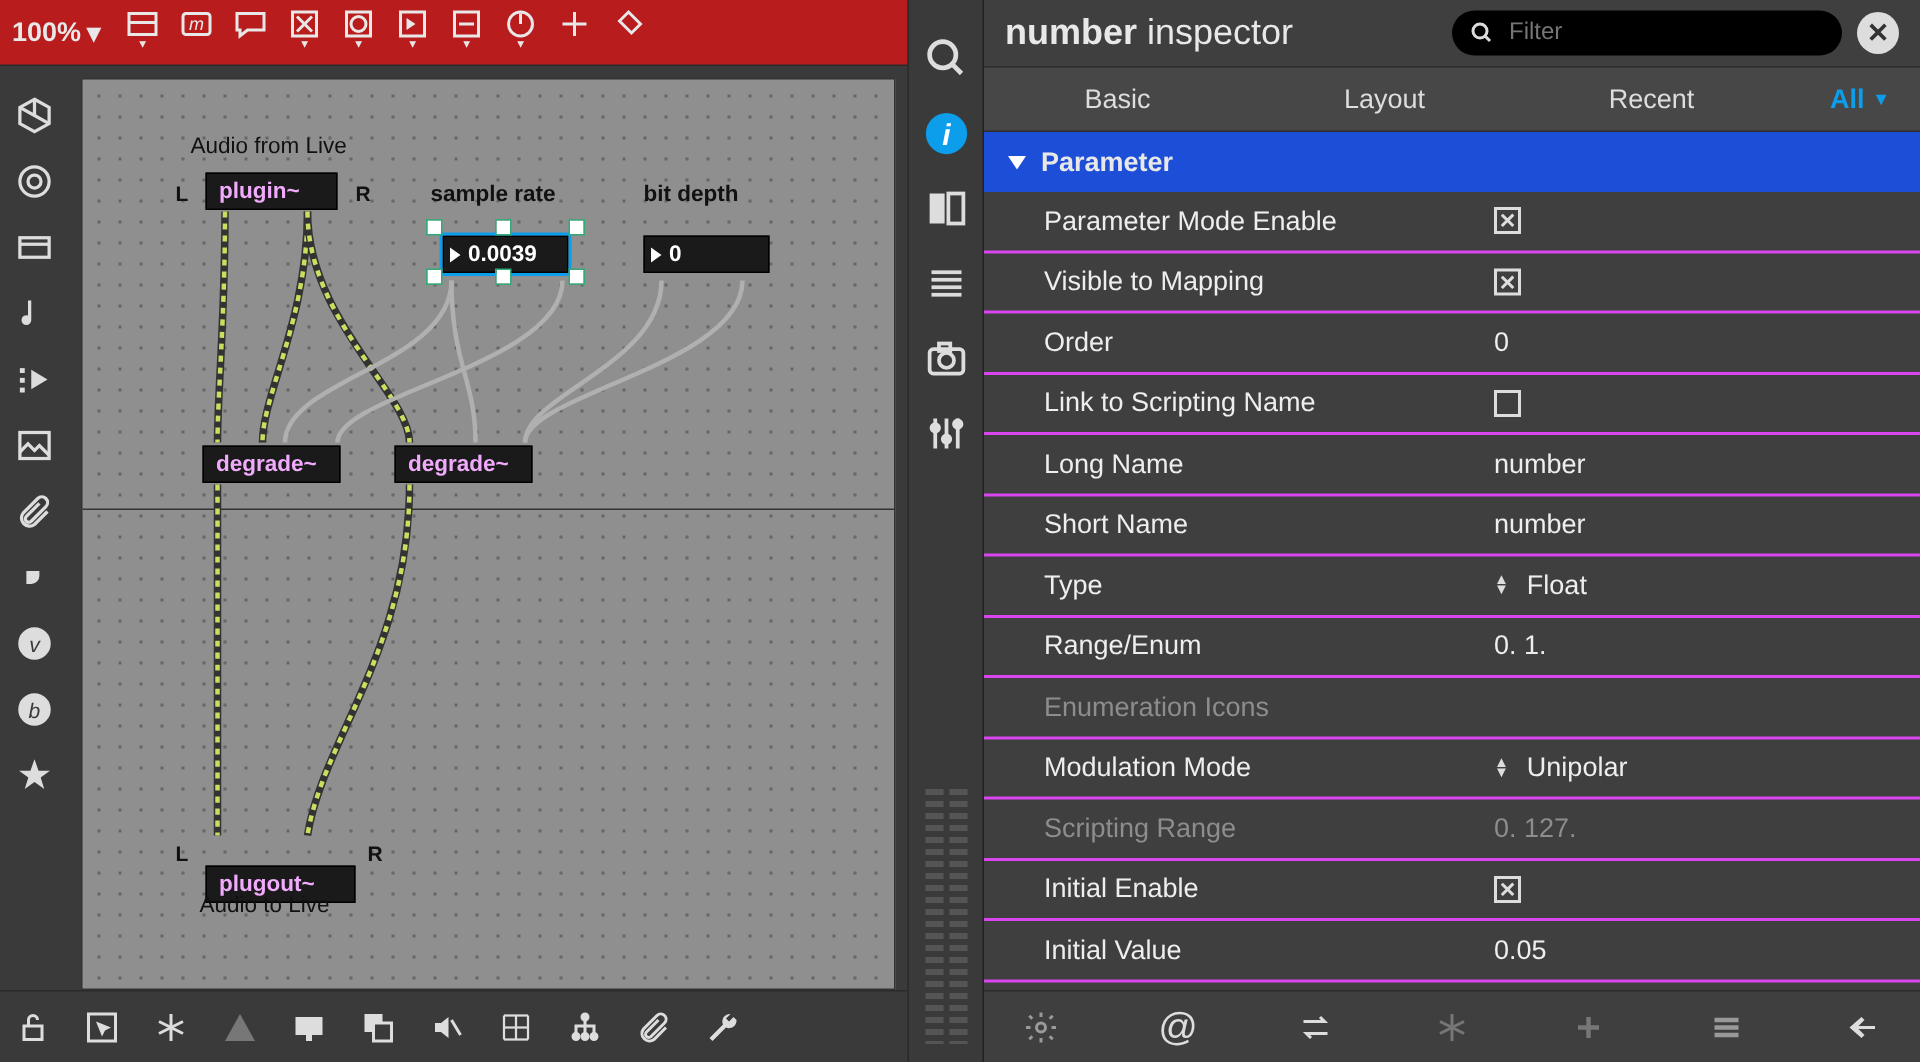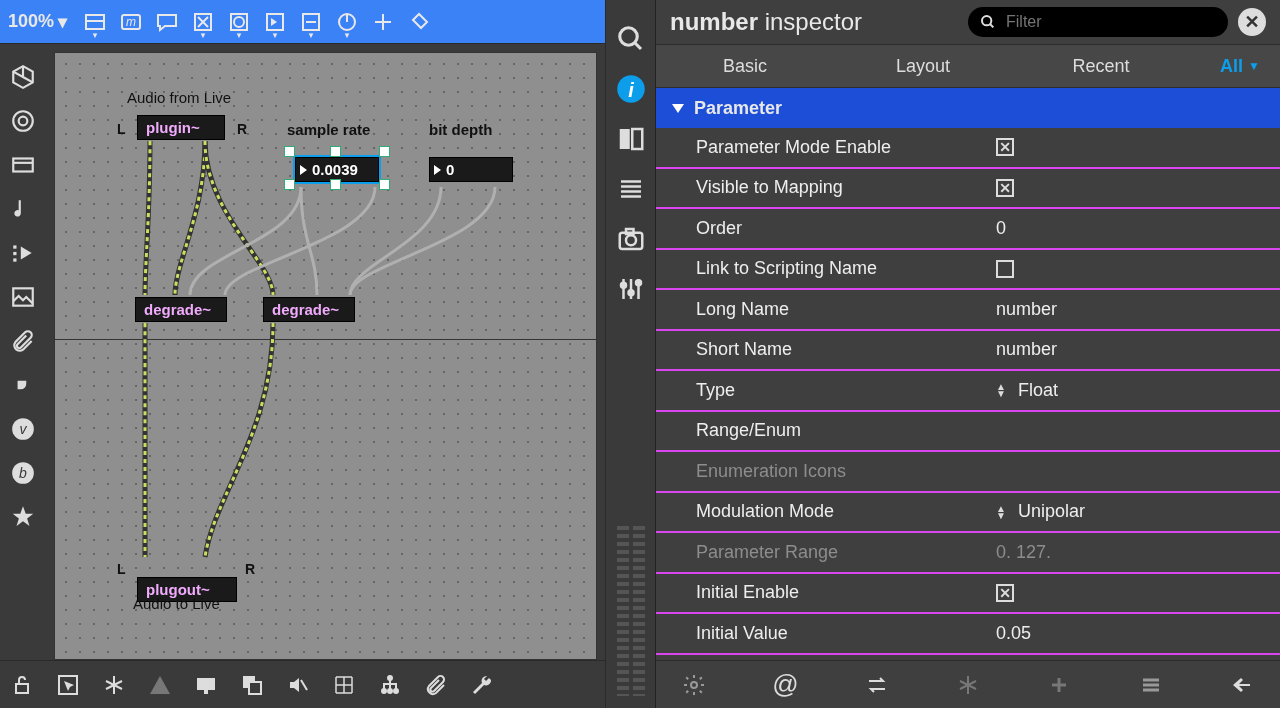--- a/index.html
+++ b/index.html
@@ -16,21 +16,21 @@
     --wire:#b0b0b0;
     --wire-green:#c8e060;
   }
   *{box-sizing:border-box;font-family:"Helvetica Neue",Arial,sans-serif;}
   html,body{margin:0;padding:0;width:1280px;height:708px;overflow:hidden;background:var(--panel-dark);color:var(--text);}
   .app{display:flex;flex-direction:column;width:1280px;height:708px;}
   .main{display:flex;flex:1;min-height:0;}
   .left{display:flex;flex-direction:column;width:605px;background:#3a3a3a;}
   .right{flex:1;display:flex;flex-direction:column;background:#3f3f3f;border-left:1px solid #222;}
   
-  .toptool{height:44px;display:flex;align-items:center;gap:4px;padding:0 8px;background:#3b82f6;border-bottom:1px solid #2a2a2a;}
+  .toptool{height:44px;display:flex;gap:4px;padding:0 8px;background:#b91c1c;border-bottom:1px solid #2a2a2a;}
   .zoom{font-size:18px;font-weight:600;display:flex;align-items:center;gap:4px;margin-right:8px;}
   .ticon{width:32px;height:32px;display:flex;align-items:center;justify-content:center;color:#e8e8e8;position:relative;}
   .ticon svg{width:24px;height:24px;stroke:#e8e8e8;fill:none;stroke-width:2;}
   .dropd{position:absolute;bottom:-2px;left:50%;transform:translateX(-50%);}
   
   .leftbar{position:absolute;left:0;top:44px;bottom:48px;width:46px;background:#3a3a3a;display:flex;flex-direction:column;align-items:center;gap:14px;padding-top:18px;z-index:5;}
   .licon{width:30px;height:30px;display:flex;align-items:center;justify-content:center;color:#ddd;}
   .licon svg{width:26px;height:26px;}
   
   .patch-wrap{flex:1;position:relative;margin-left:46px;}
@@ -471,34 +471,35 @@
           </div>
           <div class="row">
             <div class="k">Type</div>
             <div class="v">
               <span class="stepper">▲<br>▼</span>
               <span>Float</span>
             </div>
           </div>
           <div class="row">
             <div class="k">Range/Enum</div>
+            <div class="v">0. 1.</div>
           </div>
           <div class="row dim">
             <div class="k">Enumeration Icons</div>
             <div class="v"></div>
           </div>
           <div class="row">
             <div class="k">Modulation Mode</div>
             <div class="v">
               <span class="stepper">▲<br>▼</span>
               <span>Unipolar</span>
             </div>
           </div>
           <div class="row dim">
-            <div class="k">Parameter Range</div>
+            <div class="k">Scripting Range</div>
             <div class="v">0. 127.</div>
           </div>
           <div class="row">
             <div class="k">Initial Enable</div>
             <div class="v">
               <span class="chk on"></span>
             </div>
           </div>
           <div class="row">
             <div class="k">Initial Value</div>

